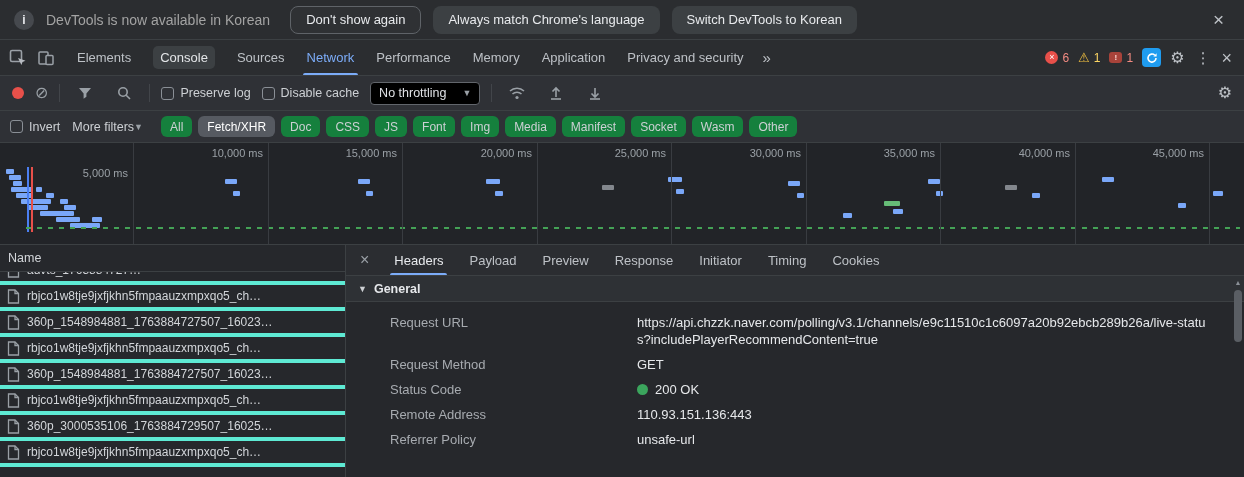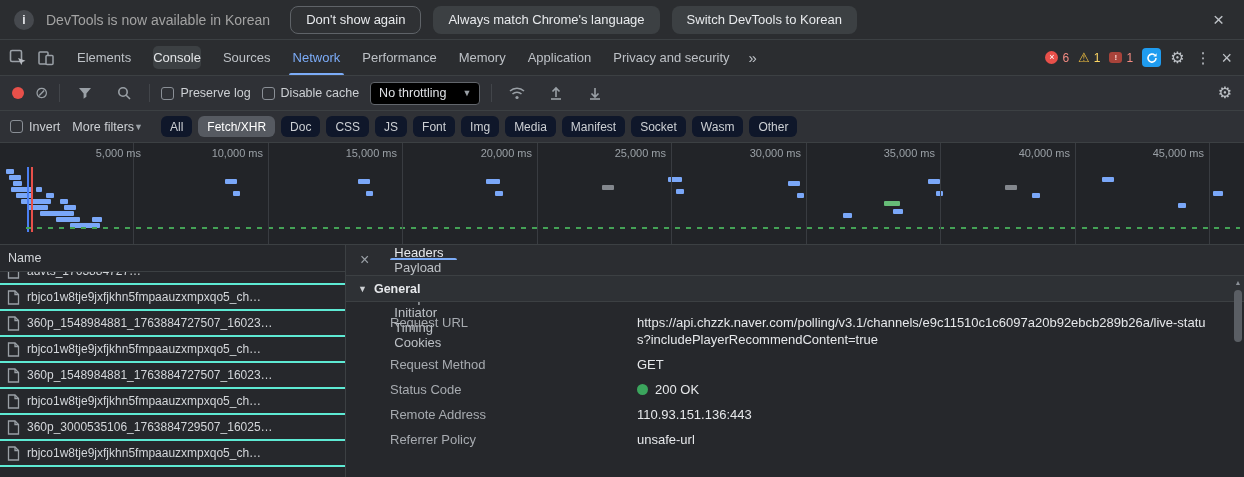--- a/index.html
+++ b/index.html
@@ -18,21 +18,21 @@
   .ib-btn.outline { background:#2f3134; border:1px solid #5f6368; }
   .ib-close { margin-left:auto; color:#bdc1c6; font-size:19px; line-height:1; cursor:pointer; padding:0 6px; }
 
   
   .tabbar { height:36px; flex:0 0 36px; background:#2b2d30; border-bottom:1px solid #3c4043;
             display:flex; align-items:center; padding:0 4px; }
   .icon-btn { width:28px; height:26px; display:flex; align-items:center; justify-content:center; cursor:pointer; }
   .tabs { display:flex; height:100%; align-items:stretch; margin-left:6px; }
   .tab { padding:0 11px; display:flex; align-items:center; font-size:13px; color:#bdc1c6;
          position:relative; cursor:pointer; white-space:nowrap; }
-  .tab.pill .tl { background:#3c4043; padding:4px 0; border-radius:5px; color:#e3e5e8; }
+  .tab.pill .tl { background:#3c4043; padding:4px 7px; border-radius:5px; color:#e3e5e8; }
   .tab.active { color:#7cacf8; }
   .tab.active::after { content:''; position:absolute; left:7px; right:7px; bottom:0; height:2.5px;
                        background:#7cacf8; border-radius:2px 2px 0 0; }
   .more-tabs { color:#bdc1c6; font-size:15px; padding:0 8px; cursor:pointer; }
   .tab-right { margin-left:auto; display:flex; align-items:center; gap:9px; padding-right:8px; }
   .badge { display:flex; align-items:center; gap:4px; font-size:12px; cursor:pointer; }
   .err-ic { width:13px; height:13px; border-radius:50%; background:#e8504a; color:#fff; font-size:9px;
             display:flex; align-items:center; justify-content:center; line-height:1; }
   .err-count { color:#f28b82; }
   .warn-ic { color:#f3c03f; font-size:13px; line-height:1; }
@@ -62,21 +62,21 @@
   
   .filter-row { height:32px; flex:0 0 32px; background:#2f3136; border-bottom:1px solid #3c4043;
                 display:flex; align-items:center; gap:12px; padding:0 10px; }
   .filter-input { width:348px; height:22px; background:#222428; border-radius:12px;
                   display:flex; align-items:center; gap:6px; padding:0 9px; }
   .filter-input input { flex:1; background:transparent; border:none; outline:none; color:#dfe1e5;
                         font-size:12.5px; font-family:inherit; }
   .filter-input input::placeholder { color:#9aa0a6; }
   .more-filters { display:flex; align-items:center; font-size:12.5px; color:#cdd0d4; cursor:pointer; }
   .chips { display:flex; align-items:center; gap:6px; margin-left:6px; }
-  .chip { height:21px; padding:0 9px; border-radius:6px; background:#0f172a; color:#cdd0d4;
+  .chip { height:21px; padding:0 9px; border-radius:6px; background:#15803d; color:#cdd0d4;
           font-size:12px; display:flex; align-items:center; cursor:pointer; white-space:nowrap; }
   .chip.selected { background:#565a61; color:#ffffff; }
 
   
   .timeline { height:102px; flex:0 0 102px; background:#222428; border-bottom:1px solid #3c4043; position:relative; }
   .gridline { position:absolute; top:0; bottom:0; width:1px; background:#393c41; }
   .tick-label { position:absolute; top:4px; transform:translateX(-100%); margin-left:-5px;
                 font-size:11px; color:#9aa0a6; white-space:nowrap; }
   .waterfall { position:absolute; left:0; right:0; top:24px; bottom:4px; }
   .bar { position:absolute; height:4.5px; border-radius:1px; background:#7aa7f8; }
@@ -88,21 +88,21 @@
 
   
   .bottom { flex:1; display:flex; min-height:0; }
   .left-pane { width:346px; flex:0 0 346px; border-right:1px solid #3c4043; display:flex;
                flex-direction:column; background:#26282c; min-height:0; }
   .name-header { height:27px; flex:0 0 27px; line-height:26px; padding-left:8px; font-size:12.5px;
                  color:#d3d6da; border-bottom:1px solid #3c4043; background:#26282c; position:relative; z-index:2; }
   .rows { flex:1; overflow:hidden; }
   .rows-inner { margin-top:-13px; }
   .req-row { height:26px; display:flex; align-items:center; gap:7px; padding:0 7px;
-             border-bottom:2px solid #5eead4; font-size:12px; color:#d3d6da; white-space:nowrap;
+             border-bottom:4px solid #5eead4; font-size:12px; color:#d3d6da; white-space:nowrap;
              overflow:hidden; cursor:pointer; }
   .row-icon { flex:0 0 13px; display:flex; align-items:center; }
   .row-name { overflow:hidden; text-overflow:clip; }
 
   .right-pane { flex:1; display:flex; flex-direction:column; background:#26282c; min-width:0; position:relative; }
   .detail-tabs { height:31px; flex:0 0 31px; display:flex; align-items:center; border-bottom:1px solid #3c4043;
                  background:#2b2d31; padding-left:10px; }
   .dt-close { color:#9aa0a6; font-size:16px; line-height:1; padding:0 12px 0 4px; cursor:pointer; }
   .dtab { padding:0 13px; height:100%; display:flex; align-items:center; font-size:13px; color:#bdc1c6;
           position:relative; cursor:pointer; }
@@ -318,21 +318,21 @@
         <div class="bar bar-grey" style="left: 1005px; top: 18px; width: 12px;"></div>
         <div class="bar bar-blue" style="left: 1032px; top: 26px; width: 8px;"></div>
         <div class="bar bar-blue" style="left: 1102px; top: 10px; width: 12px;"></div>
         <div class="bar bar-blue" style="left: 1178px; top: 36px; width: 8px;"></div>
         <div class="bar bar-blue" style="left: 1213px; top: 24px; width: 10px;"></div>
         <div class="event-line" style="left: 27px; background: rgb(75, 127, 242);"></div>
         <div class="event-line" style="left: 31px; background: rgb(232, 80, 74);"></div>
         <div class="dash-line" style="top: 60px;"></div>
       </div>
   <div class="gridline" style="left: 133px;"></div>
-      <span class="tick-label" style="left: 146px;">5,000 ms</span>
+      <span class="tick-label" style="left: 133px; margin-top: 20px;">5,000 ms</span>
       <div class="gridline" style="left: 268px;"></div>
       <span class="tick-label" style="left: 268px;">10,000 ms</span>
       <div class="gridline" style="left: 402px;"></div>
       <span class="tick-label" style="left: 402px;">15,000 ms</span>
       <div class="gridline" style="left: 537px;"></div>
       <span class="tick-label" style="left: 537px;">20,000 ms</span>
       <div class="gridline" style="left: 671px;"></div>
       <span class="tick-label" style="left: 671px;">25,000 ms</span>
       <div class="gridline" style="left: 806px;"></div>
       <span class="tick-label" style="left: 806px;">30,000 ms</span>
@@ -422,21 +422,21 @@
               </span>
               <span class="row-name">rbjco1w8tje9jxfjkhn5fmpaauzxmpxqo5_ch…</span>
             </div>
           </div>
       </div>
     </div>
 
     <div class="right-pane">
       <div class="detail-tabs">
         <span class="dt-close">×</span>
-        <div style="display:flex;height:100%;flex-direction:column;" id="detail-tabs-inner">
+        <div style="display:flex;height:100%;" id="detail-tabs-inner">
             <div class="dtab active">Headers</div>
             <div class="dtab">Payload</div>
             <div class="dtab">Preview</div>
             <div class="dtab">Response</div>
             <div class="dtab">Initiator</div>
             <div class="dtab">Timing</div>
             <div class="dtab">Cookies</div>
           </div>
       </div>
       <div class="detail-body">

